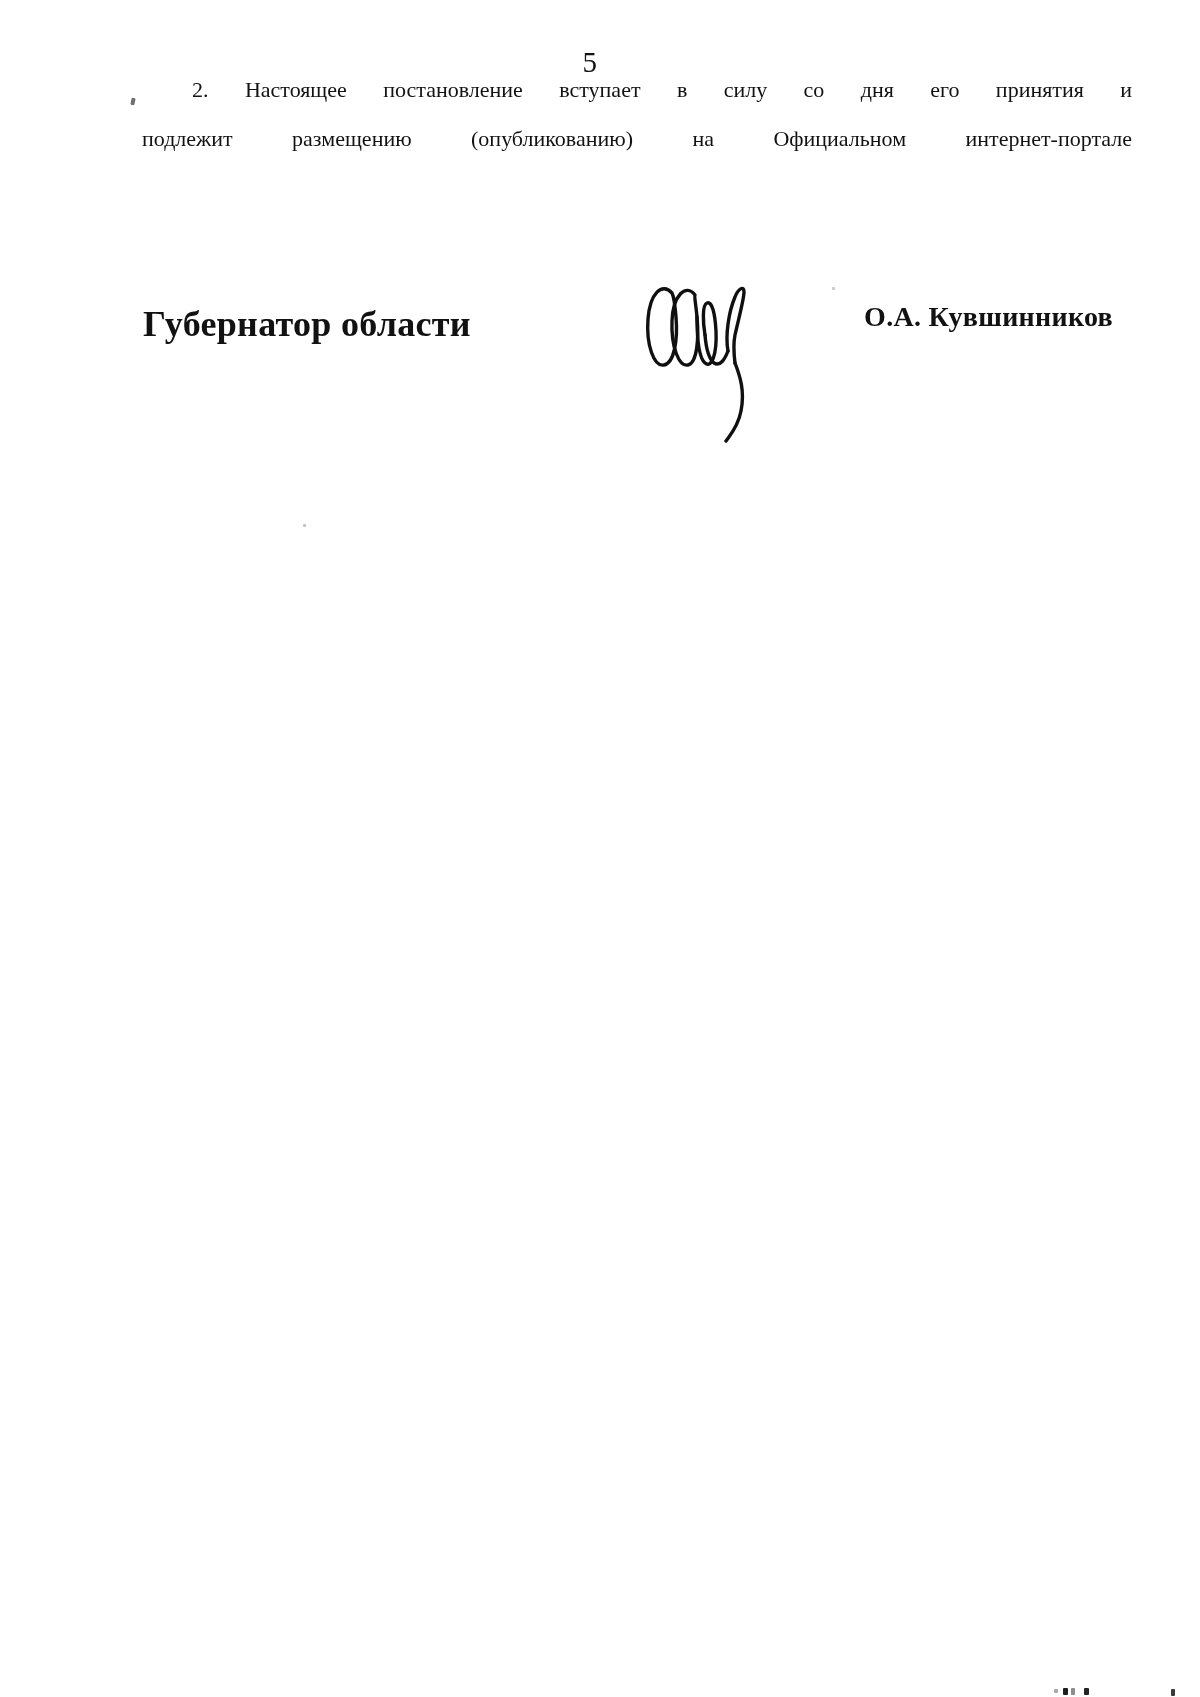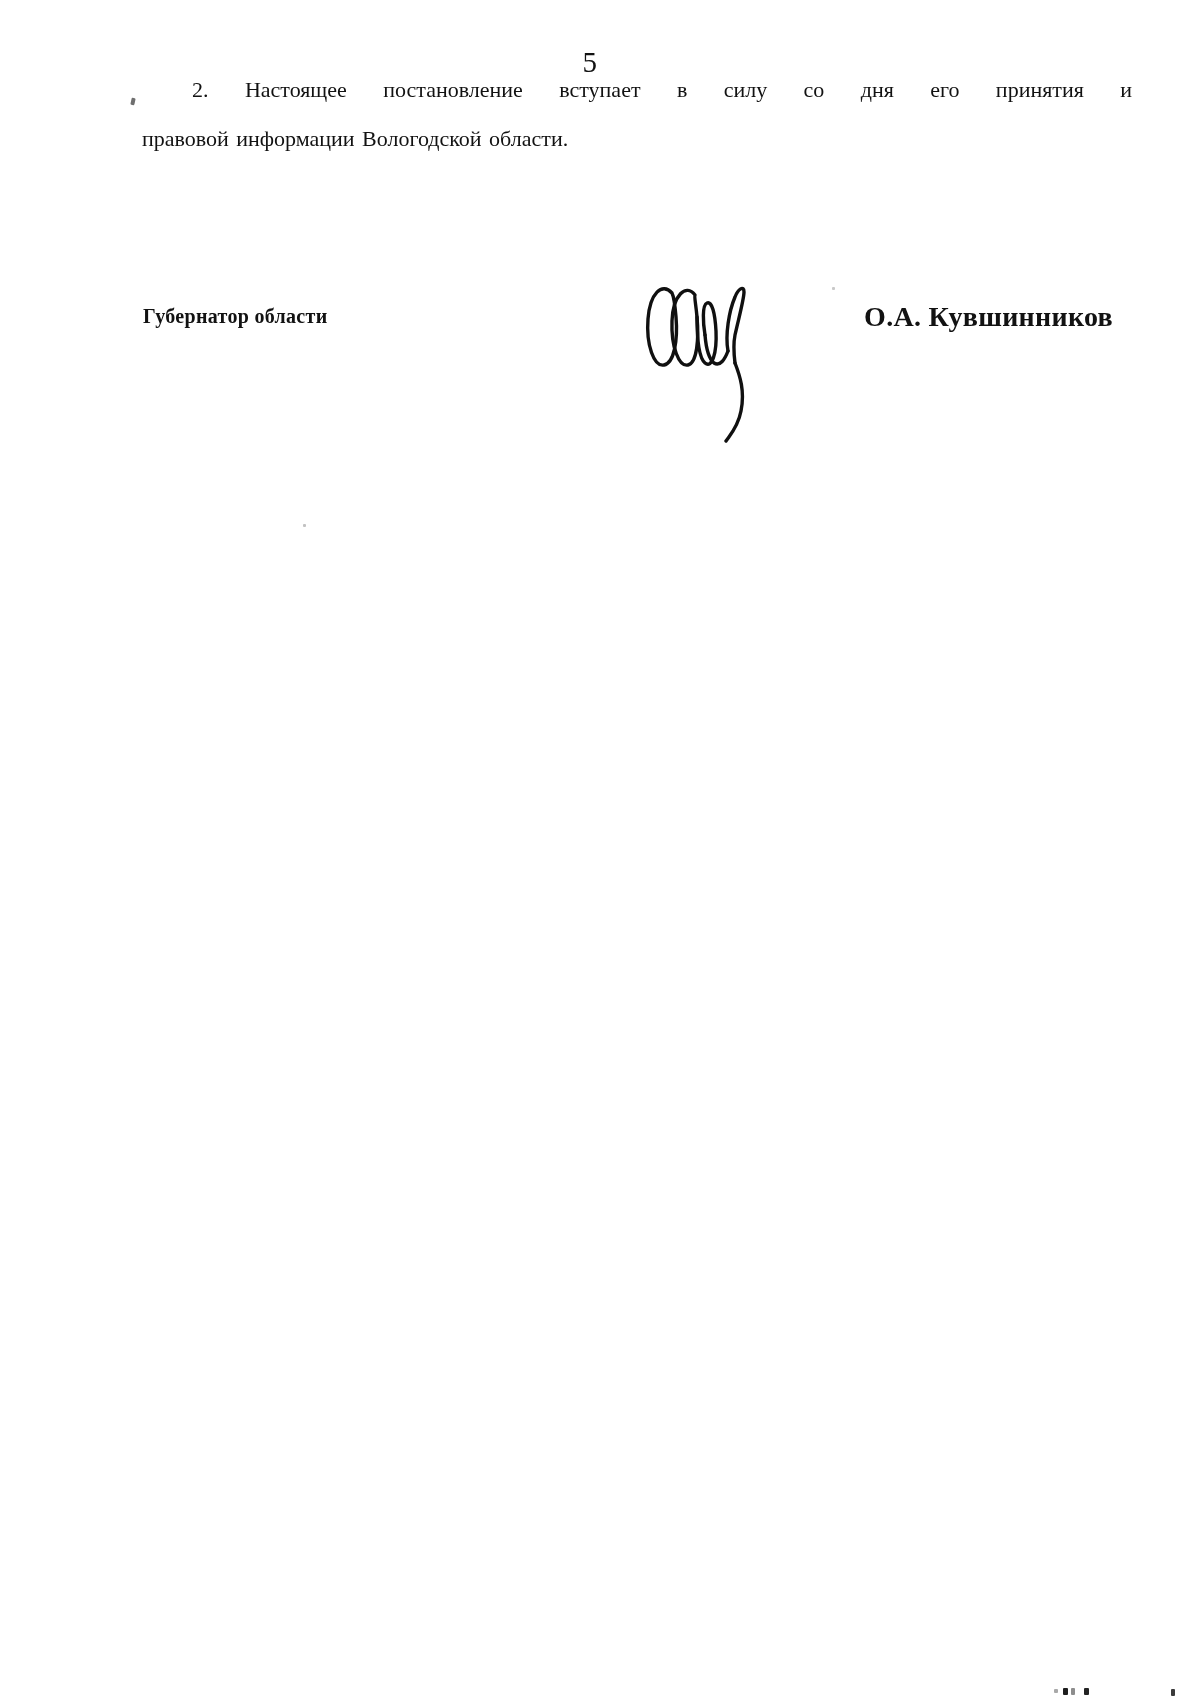--- a/index.html
+++ b/index.html
@@ -45,21 +45,21 @@
   .par-line.indent {
     padding-left: 50px;
   }
   .par-line.last {
     word-spacing: 2px;
   }
   .sig-title {
     position: absolute;
     top: 306px;
     left: 143px;
-    font-size: 20px;
+    font-size: 36px;
     line-height: 1;
     font-weight: bold;
     letter-spacing: 0.3px;
   }
   .sig-name {
     position: absolute;
     top: 303px;
     right: 87px;
     font-size: 28px;
     line-height: 1;
@@ -89,21 +89,21 @@
 </style>
 </head>
 <body>
 
 <div class="page">
 
   <div class="page-number">5</div>
 
   <div class="paragraph">
     <div class="par-line justify indent">2. Настоящее постановление вступает в силу со дня его принятия и</div>
-    <div class="par-line last">правовой информации Вологодской области.</div>
+    <div class="par-line justify">подлежит размещению (опубликованию) на Официальном интернет-портале</div>
   </div>
 
   <div class="sig-title">Губернатор области</div>
 
   <svg class="signature-svg" viewBox="0 0 110 160" xmlns="http://www.w3.org/2000/svg">
     <g fill="none" stroke="#101010" stroke-width="3.4" stroke-linecap="round" stroke-linejoin="round">
       <path d="M30,10 C20,-1 8,10 6,36 C4,62 12,84 22,82 C32,80 36,58 34,34 C33,22 31,12 30,10"></path>
       <path d="M53,12 C44,0 31,12 30,38 C29,64 37,84 46,82 C55,80 57,56 55,34 C54,22 52,13 53,12"></path>
       <path d="M55,34 C55,52 56,74 63,80 C70,86 75,70 74,48 C73,30 70,18 65,20 C60,22 61,40 63,52"></path>
       <path d="M63,52 C64,64 67,76 72,80 C78,84 83,76 86,68"></path>

